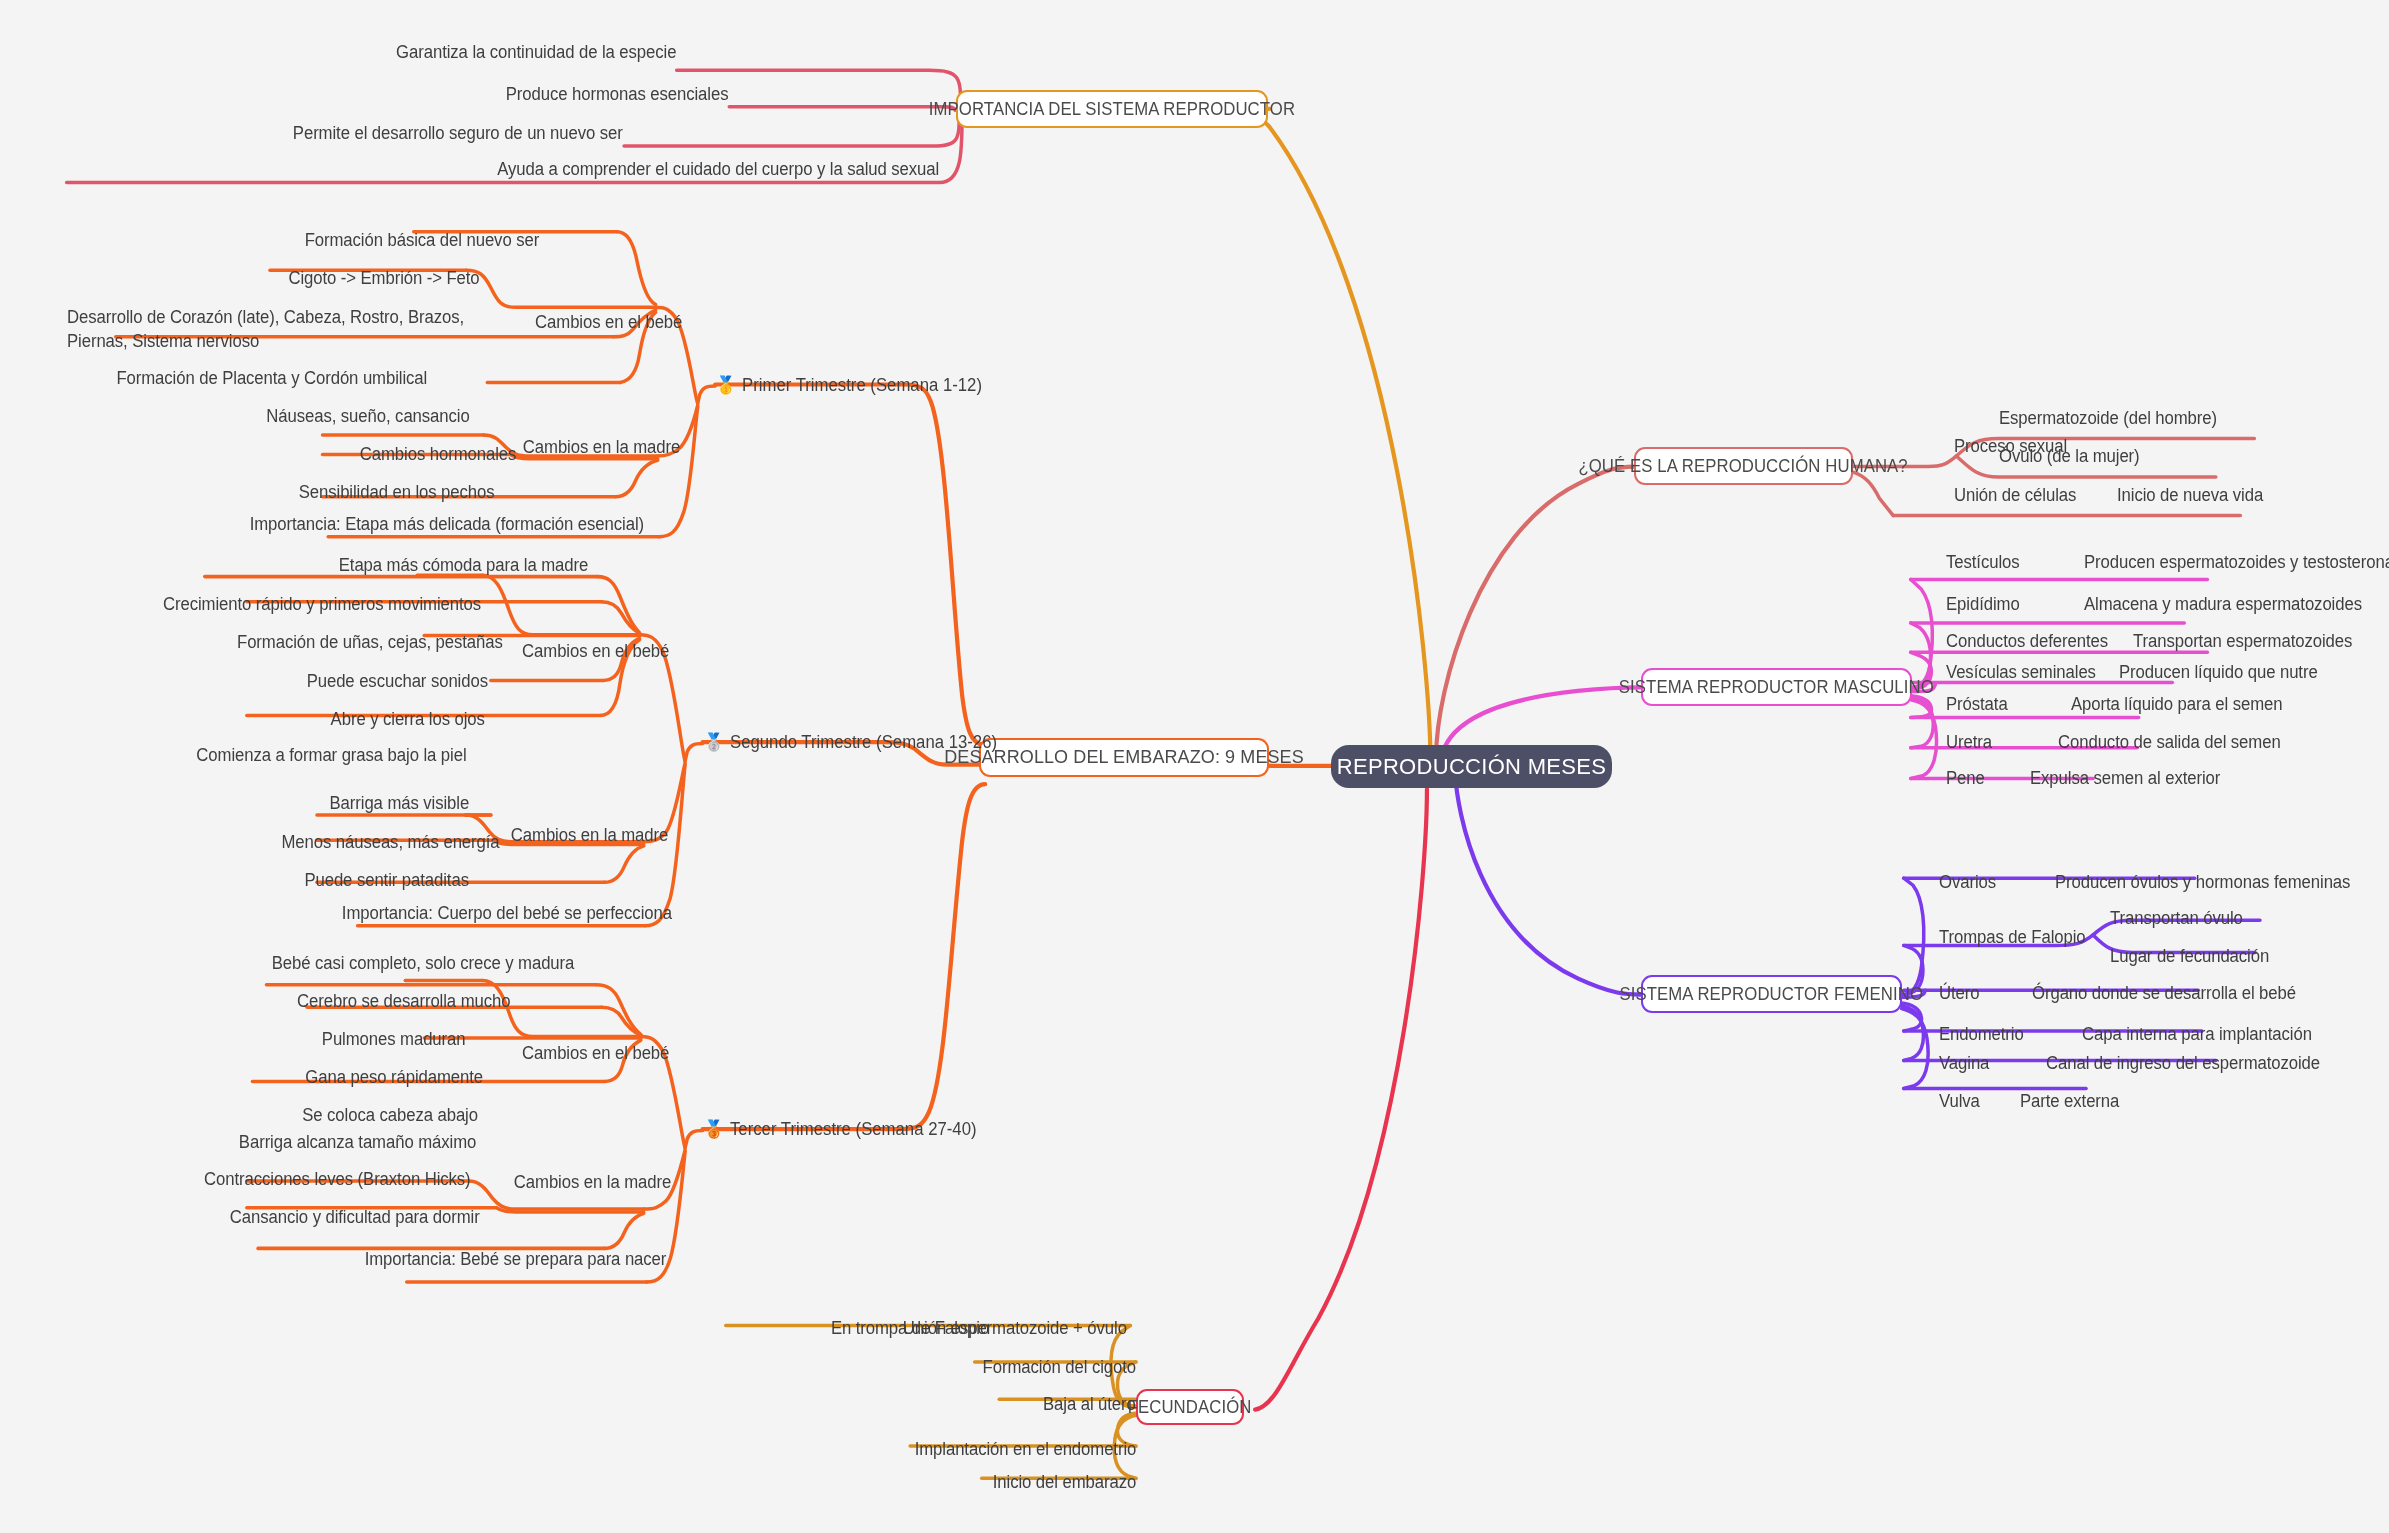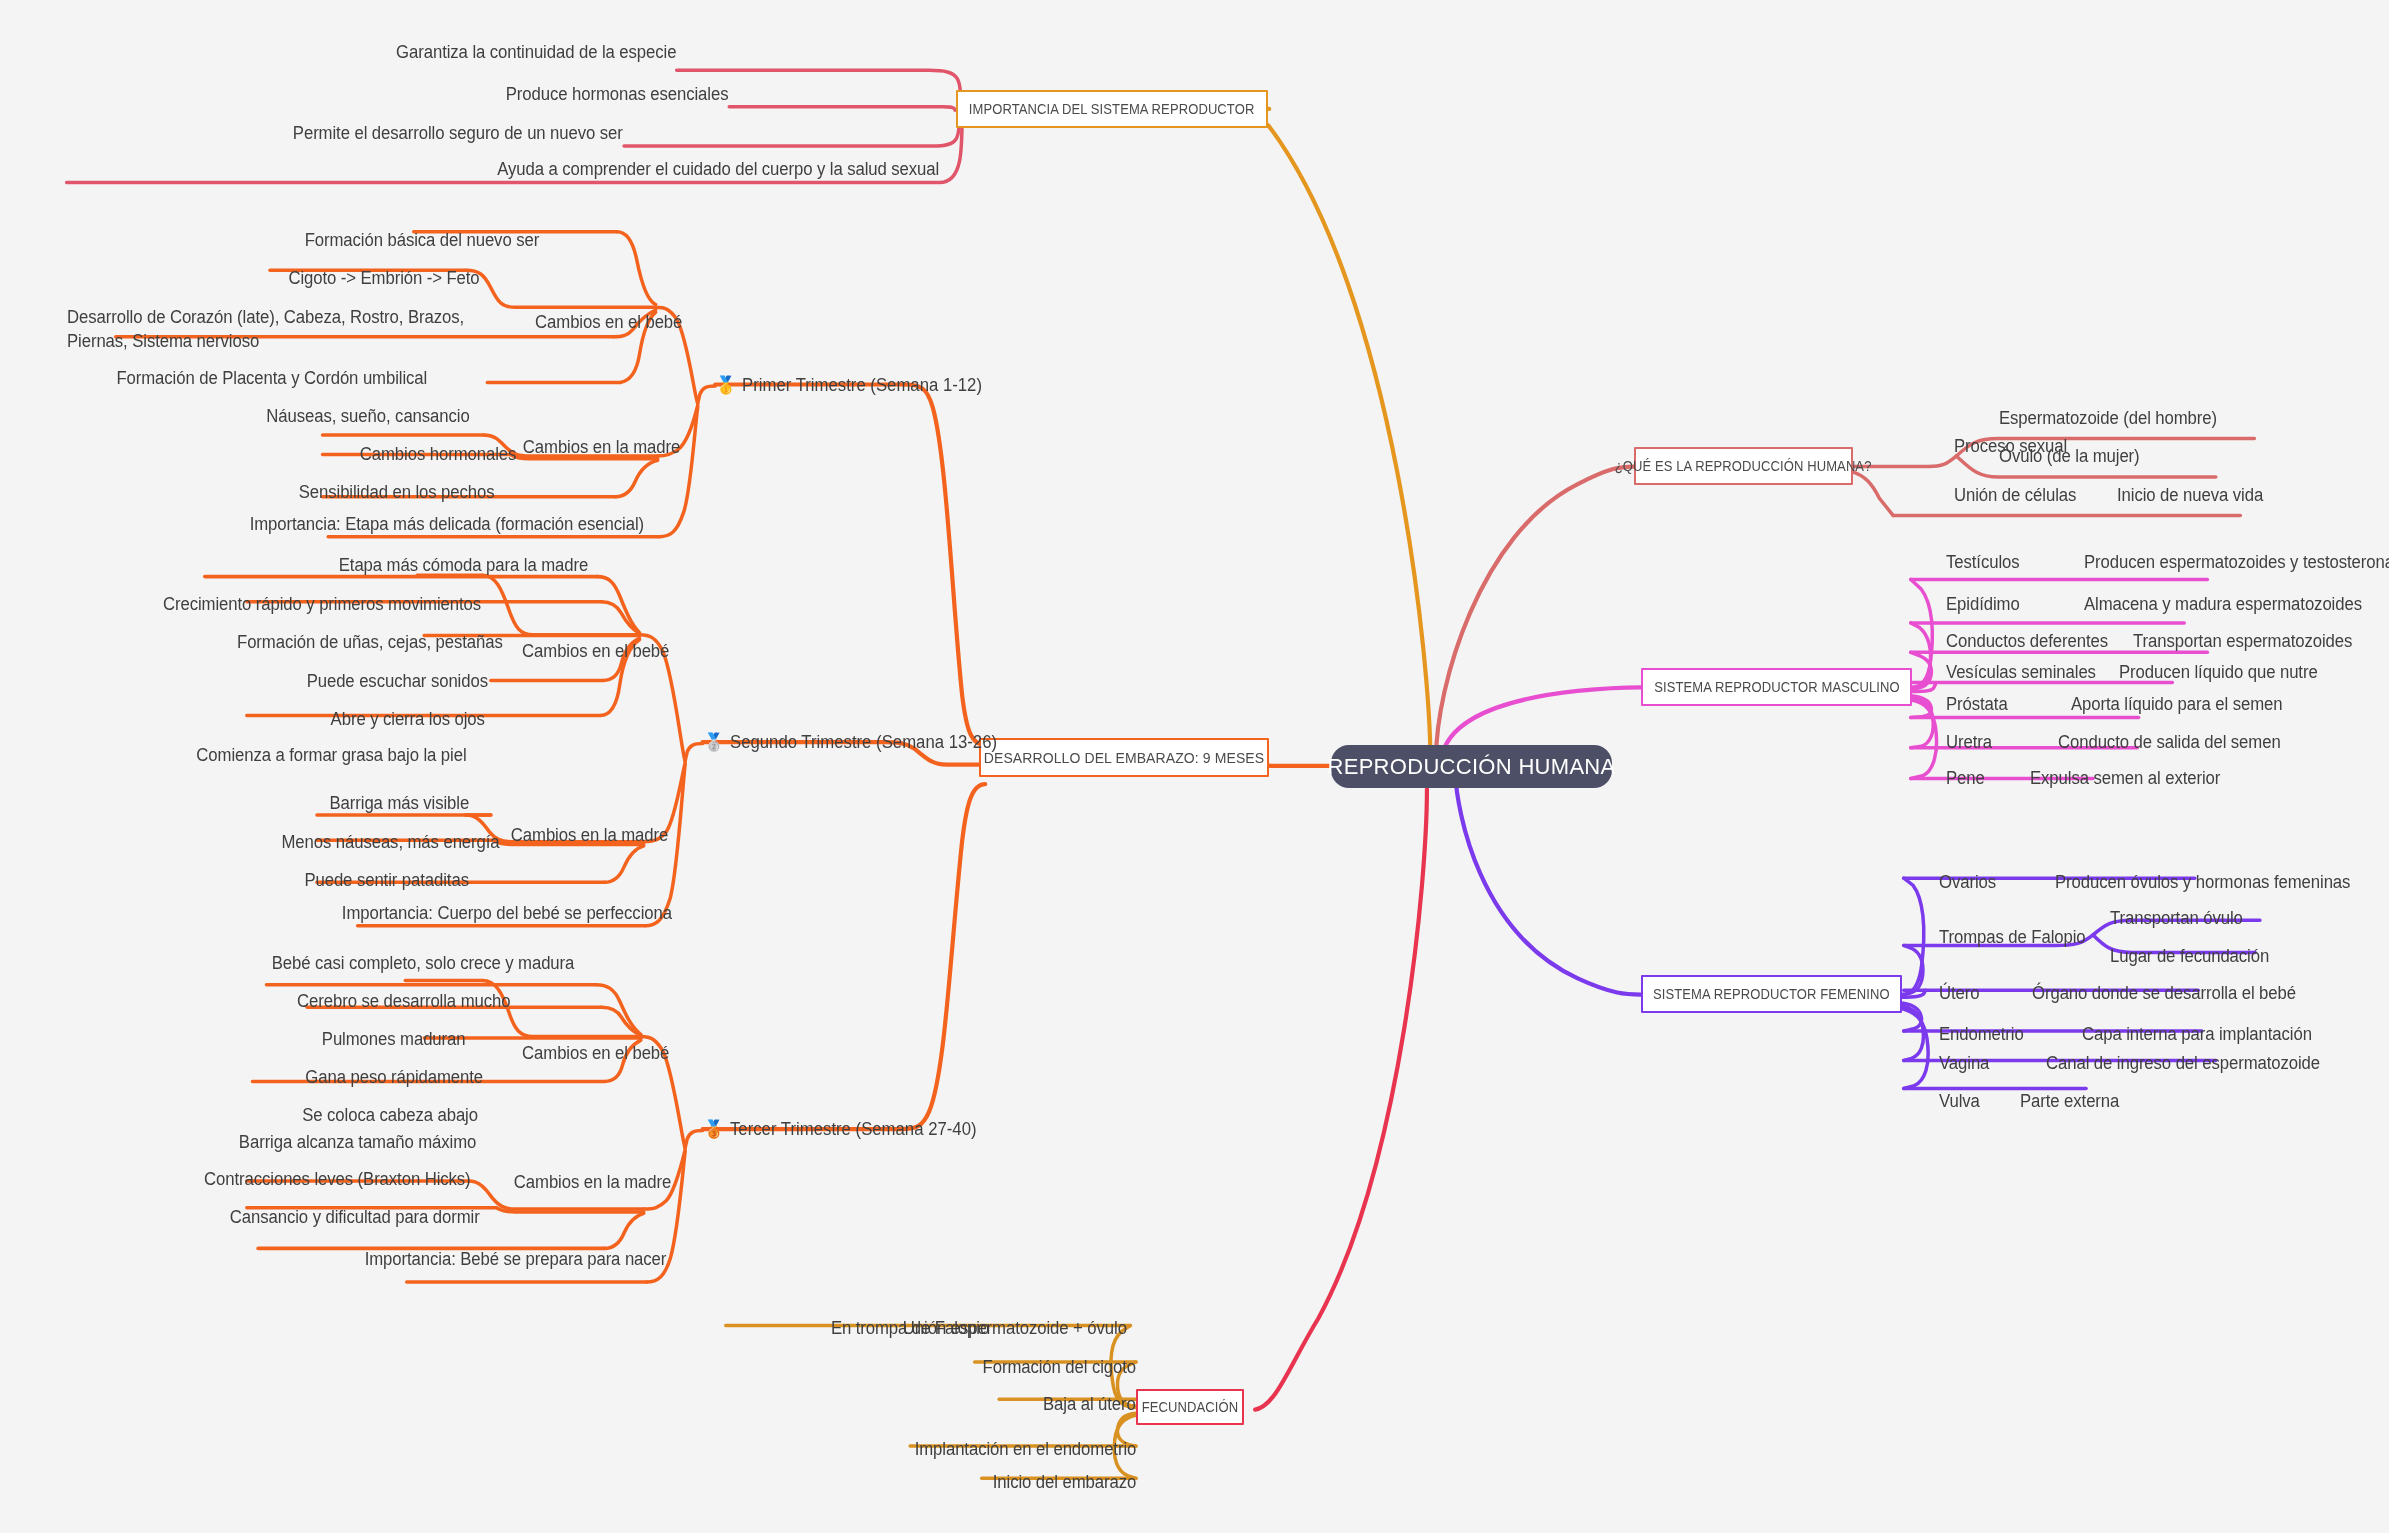--- a/index.html
+++ b/index.html
@@ -19,23 +19,23 @@
     line-height:1.32;
     letter-spacing:-0.1px;
     transform:scaleX(0.93);
     transform-origin:left center;
   }
   .lbl.r{transform-origin:right center;}
   .lbl.two{white-space:normal;width:421px;}
   .node{
     position:absolute;
     background:#fff;
-    border-radius:1px;
+    border-radius:11px;
     display:flex;align-items:center;justify-content:center;
-    font-size:14px;
+    font-size:18px;
     color:#4a4a4a;
     white-space:nowrap;
     padding:0 15.4px;
     box-sizing:border-box;
     letter-spacing:0.1px;
   }
   .node span{transform:scaleX(0.93);display:inline-block;}
   #root{
     position:absolute;
     background:#4d4f66;
@@ -202,21 +202,21 @@
     <path d="M918,1730 C904,1734 896,1744 890,1758 C884,1772 876,1780 862,1780" stroke="#f4631e" stroke-width="5"></path>
     <path d="M862,1780 L368,1780" stroke="#f4631e" stroke-width="5"></path>
 
     <path d="M977,1642 C972,1690 966,1760 956,1794 C948,1820 938,1828 922,1828" stroke="#f4631e" stroke-width="5"></path>
     <path d="M922,1828 L580,1828" stroke="#f4631e" stroke-width="5"></path>
 
   </g>
 </svg>
 
 <div id="root" style="left:1331px;top:745px;width:281px;height:43px;">
-  <span>REPRODUCCIÓN HUMANA</span>
+  <span>REPRODUCCIÓN MESES</span>
 </div>
 
 <div class="node" style="left:956px;top:90px;width:312px;height:38px;border:2.8px solid #e5961e;">
   <span>IMPORTANCIA DEL SISTEMA REPRODUCTOR</span>
 </div>
 <div class="lbl r" style="right:1713px;top:41px;">Garantiza la continuidad de la especie</div>
 <div class="lbl r" style="right:1661px;top:83px;">Produce hormonas esenciales</div>
 <div class="lbl r" style="right:1766px;top:122px;">Permite el desarrollo seguro de un nuevo ser</div>
 <div class="lbl r" style="right:1450px;top:158px;">Ayuda a comprender el cuidado del cuerpo y la salud sexual</div>
 

